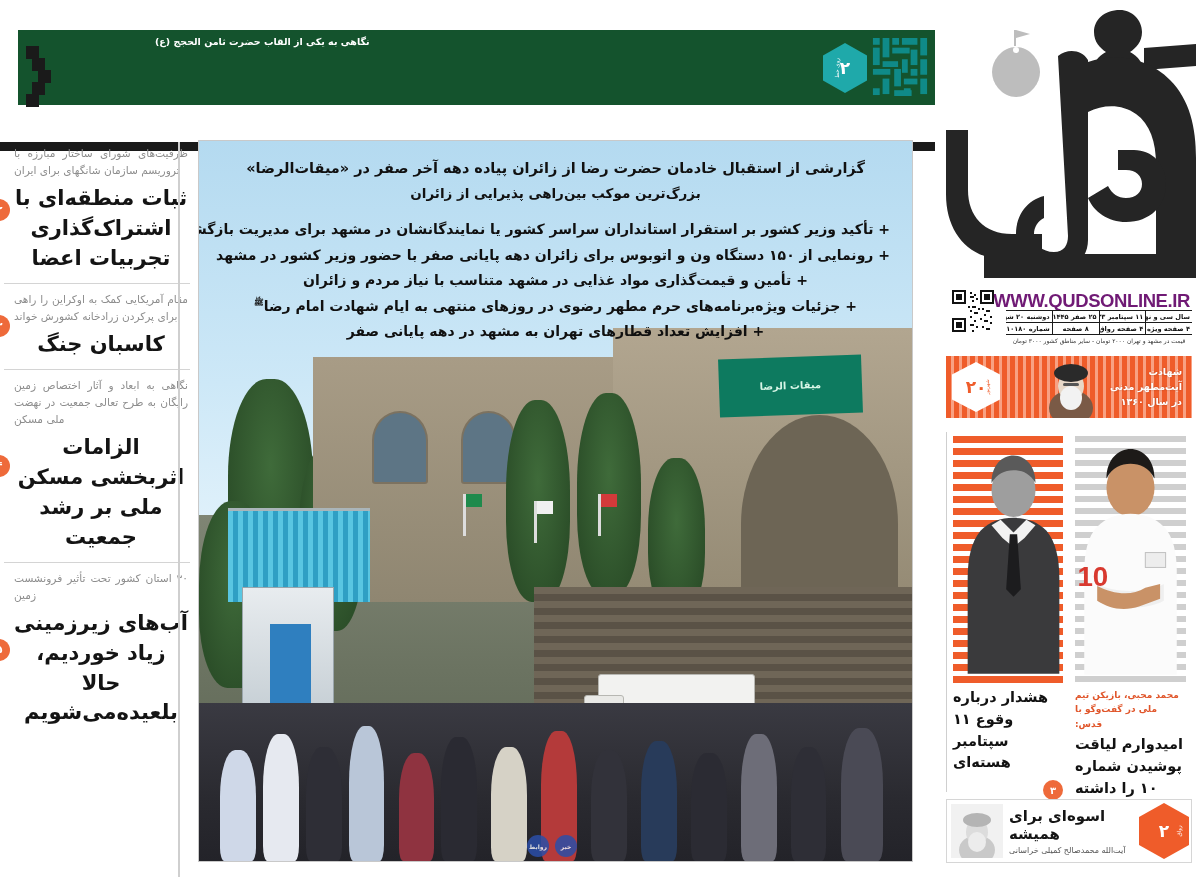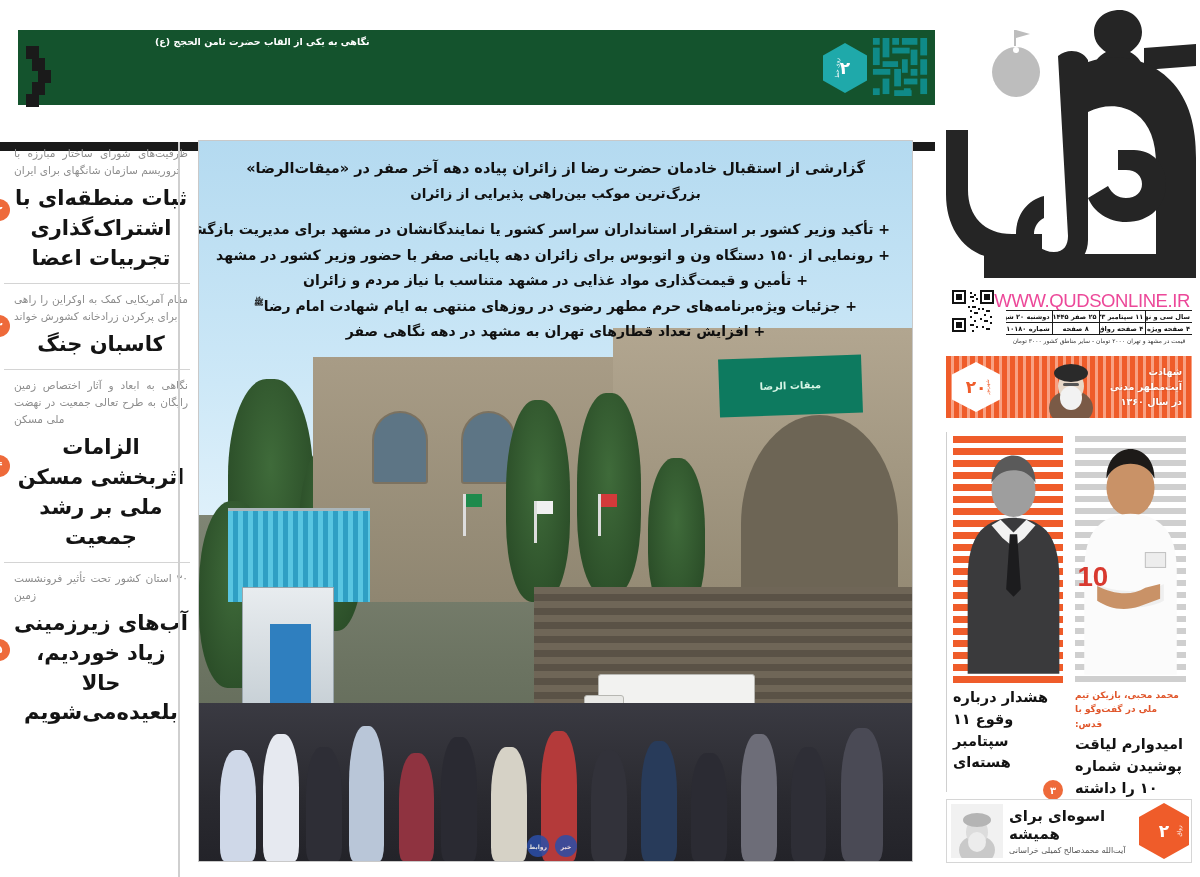--- a/index.html
+++ b/index.html
@@ -351,22 +351,22 @@
   .qr {
     width: 42px; height: 42px;
     position: absolute; left: 6px; top: 2px;
   }
   .site-url {
     flex: 1;
     text-align: right;
     direction: ltr;
     font-family: "Liberation Sans", sans-serif;
     font-size: 18.5px;
-    font-weight: 400;
-    color: #ec4899;
+    font-weight: 700;
+    color: #701a75;
     letter-spacing: -0.4px;
     padding-right: 2px;
   }
   .dateline {
     position: absolute;
     right: 8px; top: 310px;
     width: 186px;
     direction: rtl;
   }
   .dl-row {
@@ -636,21 +636,21 @@
     </div>
 
     <div class="main-inner">
       <div class="main-kicker1">گزارشی از استقبال خادمان حضرت رضا از زائران پیاده دهه آخر صفر در «میقات‌الرضا»</div>
       <div class="main-kicker2">بزرگ‌ترین موکب بین‌راهی پذیرایی از زائران</div>
       <div class="bullets">
         <div class="bullet">+ تأکید وزیر کشور بر استقرار استانداران سراسر کشور یا نمایندگانشان در مشهد برای مدیریت بازگشت زائران</div>
         <div class="bullet">+ رونمایی از ۱۵۰ دستگاه ون و اتوبوس برای زائران دهه پایانی صفر با حضور وزیر کشور در مشهد</div>
         <div class="bullet">+ تأمین و قیمت‌گذاری مواد غذایی در مشهد متناسب با نیاز مردم و زائران</div>
         <div class="bullet"><span>+ جزئیات ویژه‌برنامه‌های حرم مطهر رضوی در روزهای منتهی به ایام شهادت امام رضا</span><span class="sup">ﷺ</span></div>
-        <div class="bullet">+ افزایش تعداد قطارهای تهران به مشهد در دهه نگاهی صفر</div>
+        <div class="bullet">+ افزایش تعداد قطارهای تهران به مشهد در دهه پایانی صفر</div>
       </div>
     </div>
   </div>
 
   <div class="right-col">
 
     <div class="masthead">
       <svg width="262" height="290" viewBox="0 0 262 290">
         <g fill="#252525">
           <path d="M182 10 c12 0 22 10 22 22 c0 10 -6 16 -12 20 c8 4 14 12 14 22 c0 14 -12 24 -26 24

